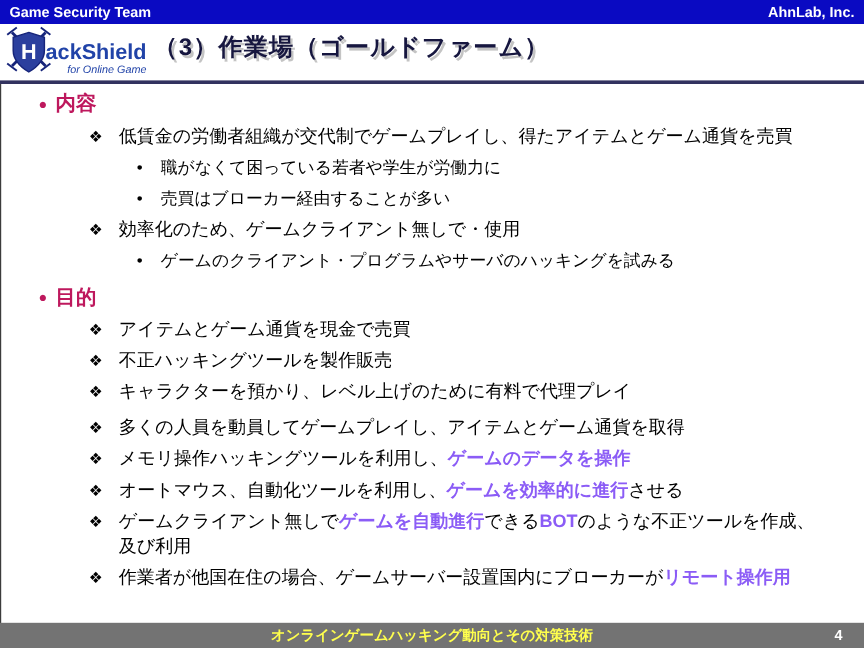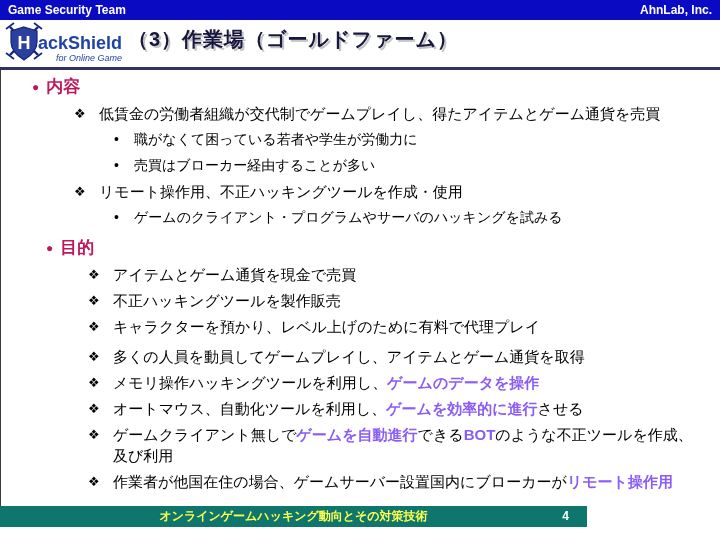--- a/index.html
+++ b/index.html
@@ -27,35 +27,35 @@
   .divider{
     position:absolute;top:67px;left:0;width:720px;height:3px;background:#32325f;
   }
   
   .content{
     position:absolute;top:70px;left:0;width:720px;height:450px;
     box-sizing:border-box;border-left:1px solid #3c3c3c;
     padding:6px 8px 0 31px;overflow:hidden;
   }
   .sec{margin:0 0 2px 0;}
-  .sec + .sec{margin-top:9px;margin-left:14px;}
+  .sec + .sec{margin-top:9px;}
   .h1{font-size:17px;font-weight:bold;color:#be185d;line-height:22px;}
   .b1{font-size:12px;margin-right:7px;vertical-align:1px;}
   .item{display:flex;margin-top:5px;line-height:21px;}
   .item .ib{flex:0 0 auto;color:#000;}
   .item .itx{flex:1 1 auto;color:#000;}
   .item.lv2{margin-left:42px;font-size:15px;}
   .item.lv2 .ib{font-size:13px;width:25px;}
   .item.lv3{margin-left:82px;font-size:14px;}
   .item.lv3 .ib{font-size:14px;width:20px;}
   .red{color:#8b5cf6;font-weight:bold;}
   
   .footer{
-    position:absolute;left:0;bottom:13px;width:587px;height:21px;
-    background:#0f766e;
+    position:absolute;left:0;bottom:0;width:720px;height:21px;
+    background:#737373;
   }
   .footer .ft{
     position:absolute;left:0;right:0;text-align:center;
     line-height:21px;font-size:12px;font-weight:bold;color:#ffff4d;
   }
   .footer .pg{
     position:absolute;right:18px;line-height:21px;
     font-size:12px;font-weight:bold;color:#ffffff;
   }
 </style>
@@ -107,21 +107,21 @@
     <span class="itx"><span>職がなくて困っている若者や学生が労働力に</span></span>
   </div>
 
   <div class="item lv3">
     <span class="ib">•</span>
     <span class="itx"><span>売買はブローカー経由することが多い</span></span>
   </div>
 
   <div class="item lv2">
     <span class="ib">❖</span>
-    <span class="itx"><span>リモート操作用、不正ハッキングツールを作成・使用</span></span>
+    <span class="itx"><span>効率化のため、ゲームクライアント無しで・使用</span></span>
   </div>
 
   <div class="item lv3">
     <span class="ib">•</span>
     <span class="itx"><span>ゲームのクライアント・プログラムやサーバのハッキングを試みる</span></span>
   </div>
 </section>
 
   <section class="sec">
     <div class="h1">

